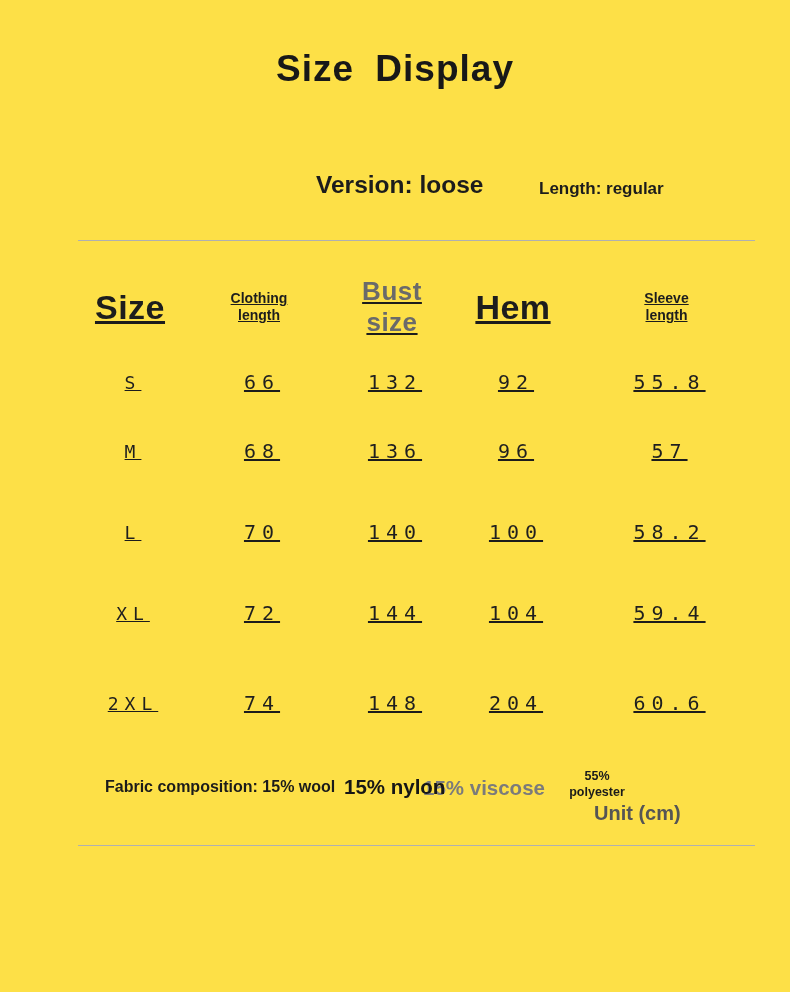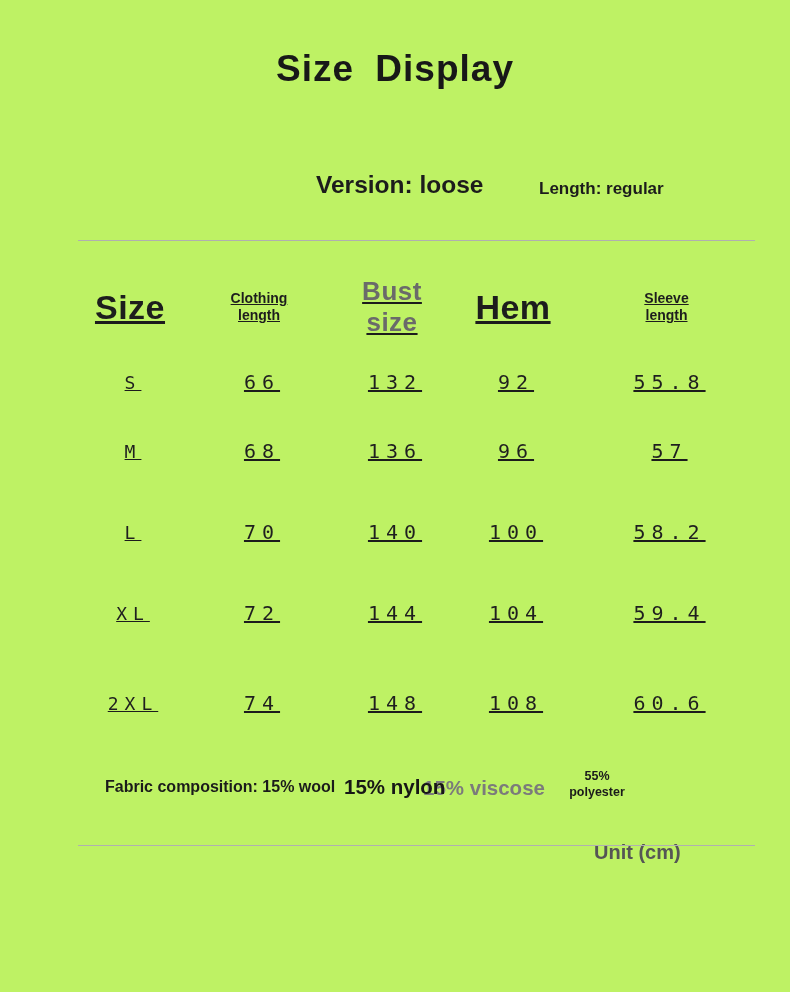--- a/index.html
+++ b/index.html
@@ -5,21 +5,21 @@
   html, body {
     margin: 0;
     padding: 0;
     background: #ffffff;
     font-family: "Liberation Sans", sans-serif;
   }
   #page {
     position: relative;
     width: 790px;
     height: 992px;
-    background: #bef264;
+    background: #fde047;
     overflow: hidden;
     color: #1c1c1c;
   }
   
   .page-title {
     position: absolute;
     top: 48px;
     left: 0;
     width: 100%;
     text-align: center;
@@ -102,21 +102,21 @@
     white-space: nowrap;
   }
   .fabric-wool    { left: 105px; top: 778px; font-size: 16px; color: #1b1b1b; }
   .fabric-nylon   { left: 344px; top: 775px; font-size: 20.5px; color: #161616; z-index: 2; }
   .fabric-viscose { left: 423px; top: 776px; font-size: 20.5px; color: #7b7b7b; z-index: 1; }
   .fabric-polyester {
     left: 553px; top: 769px; width: 88px;
     font-size: 12.5px; color: #1b1b1b;
     white-space: pre-line; text-align: center; line-height: 1.25;
   }
-  .unit-label { left: 594px; top: 802px; font-size: 20px; color: #555555; margin-top: 39px; }
+  .unit-label { left: 594px; top: 802px; font-size: 20px; color: #555555; }
   
   .disclaimer {
     position: absolute;
     top: 907px;
     left: 0;
     width: 100%;
     text-align: center;
     font-size: 15.5px;
     font-weight: 700;
     color: #565656;
@@ -176,21 +176,21 @@
       <div class="cell mono">72</div>
       <div class="cell mono">144</div>
       <div class="cell mono">104</div>
       <div class="cell mono">59.4</div>
     </div>
 
     <div class="trow">
       <div class="cell mono size-label">2XL</div>
       <div class="cell mono">74</div>
       <div class="cell mono">148</div>
-      <div class="cell mono">108</div>
+      <div class="cell mono">204</div>
       <div class="cell mono">60.6</div>
     </div>
   </div>
 
   <div class="fabric-item fabric-wool">Fabric composition: 15% wool</div>
   <div class="fabric-item fabric-nylon">15% nylon</div>
   <div class="fabric-item fabric-viscose">15% viscose</div>
   <div class="fabric-item fabric-polyester">55%
 polyester</div>
   <div class="fabric-item unit-label">Unit (cm)</div>

